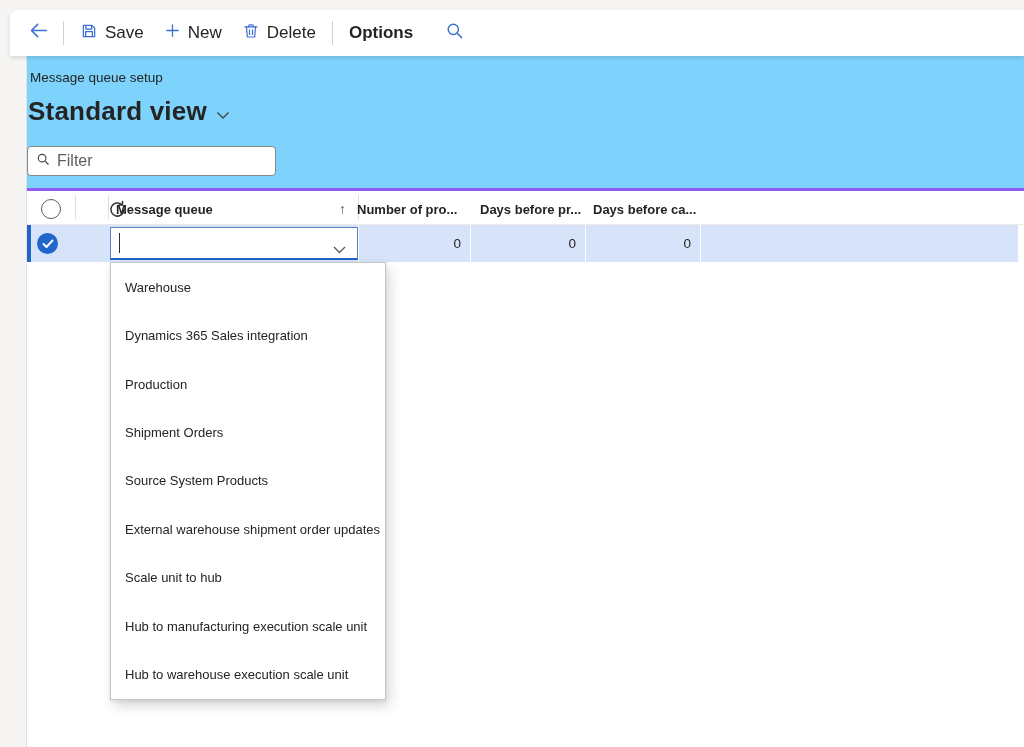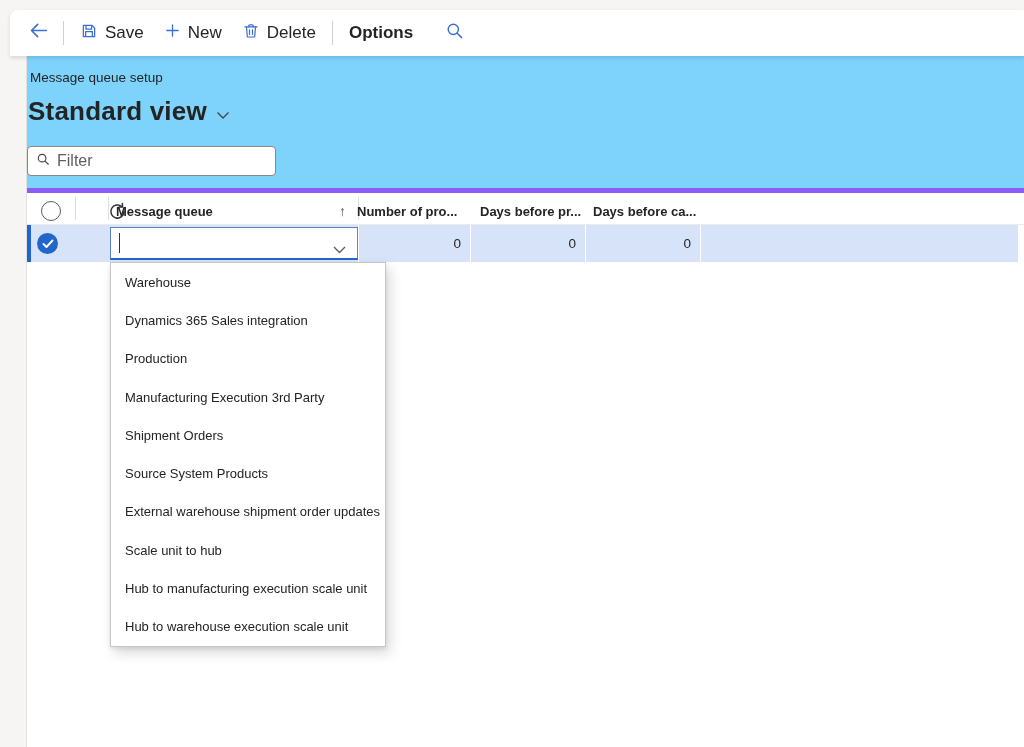--- a/index.html
+++ b/index.html
@@ -44,21 +44,21 @@
   }
   .filter-box input {
     border:none; outline:none; flex:1; font-size:16px;
     font-family:"Liberation Sans", sans-serif; color:#242424; background:transparent;
   }
   .filter-box input::placeholder { color:#605e5c; }
   
   .grid-bg { position:absolute; left:27px; top:188px; width:997px; bottom:0; background:#ffffff; }
   .grid-header {
     position:absolute; left:27px; top:188px; width:997px; height:37px;
-    background:#ffffff; border-top:5px solid #8b5cf6; border-bottom:1px solid #ecebe9;
+    background:#ffffff; border-top:3px solid #8b5cf6; border-bottom:1px solid #ecebe9;
   }
   .gh-sep { position:absolute; top:4px; bottom:4px; width:1px; background:#e1dfdd; }
   .select-all {
     position:absolute; left:14px; top:8px; width:20px; height:20px;
     border:1.5px solid #605e5c; border-radius:50%; cursor:pointer; background:#fff;
   }
   .refresh-wrap { position:absolute; left:81px; top:9px; width:19px; height:19px; }
   .col-label { position:absolute; top:0; height:36px; display:flex; align-items:center;
     font-size:13px; font-weight:700; color:#242424; cursor:pointer; }
   .sort-arrow { position:absolute; top:0; height:36px; display:flex; align-items:center;
@@ -81,21 +81,21 @@
   
   .combobox {
     position:absolute; left:110px; top:227px; width:248px; height:33px;
     background:#ffffff; border:1px solid #5a82c4; border-bottom:2px solid #2266cc;
     display:flex; align-items:center; z-index:6; cursor:text;
   }
   .caret { width:1px; height:20px; background:#333; margin-left:8px; }
   .combo-chevron { position:absolute; right:11px; top:12px; cursor:pointer; }
   
   .dropdown {
-    position:absolute; left:110px; top:262px; width:276px; height:385px;
+    position:absolute; left:110px; top:262px; width:276px; height:438px;
     background:#ffffff; border:1px solid #c8c6c4;
     box-shadow:4px 6px 12px rgba(0,0,0,.15), 0 2px 4px rgba(0,0,0,.08);
     z-index:7; display:flex; flex-direction:column;
   }
   .dd-item {
     height:41.5px; flex:1; display:flex; align-items:center; padding-left:14px;
     font-size:13px; color:#242424; cursor:pointer; white-space:nowrap;
   }
 </style>
 </head>
@@ -218,20 +218,19 @@
     <svg width="13" height="8" viewBox="0 0 13 8" fill="none" stroke="#605e5c" stroke-width="1.4">
         <path d="M1 1 L6.5 6.5 L12 1"></path>
       </svg>
   </span>
 </div>
 
 <div class="dropdown">
   <div class="dd-item">Warehouse</div>
   <div class="dd-item">Dynamics 365 Sales integration</div>
   <div class="dd-item">Production</div>
-  <div class="dd-item">Manufacturing Execution 3rd Party</div>
   <div class="dd-item">Shipment Orders</div>
   <div class="dd-item">Source System Products</div>
   <div class="dd-item">External warehouse shipment order updates</div>
   <div class="dd-item">Scale unit to hub</div>
   <div class="dd-item">Hub to manufacturing execution scale unit</div>
   <div class="dd-item">Hub to warehouse execution scale unit</div>
 </div>
 
 </body></html>

